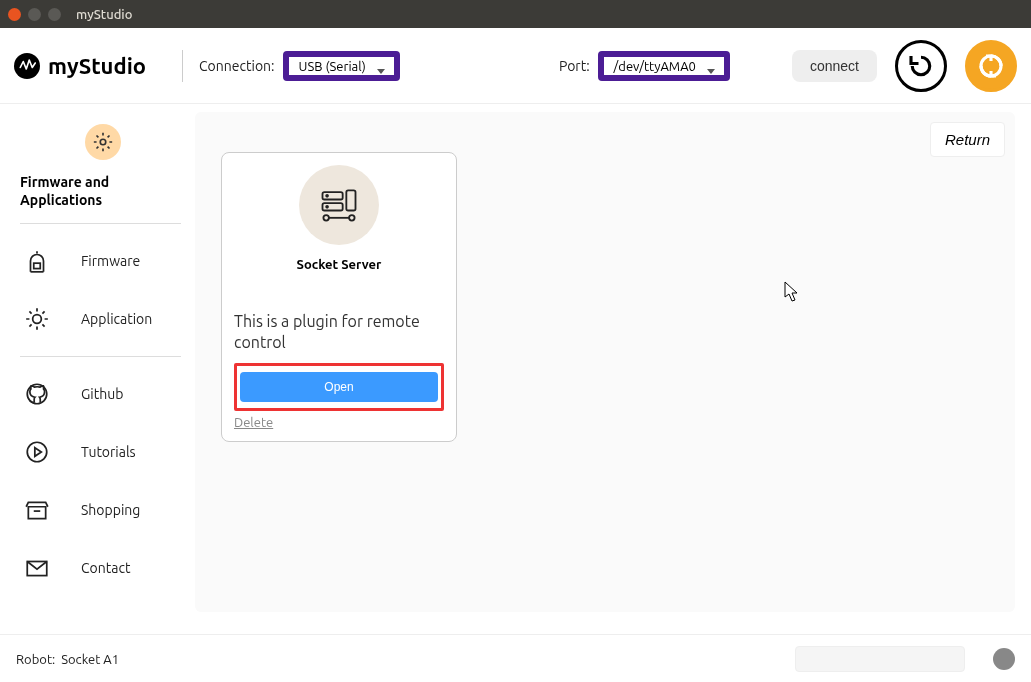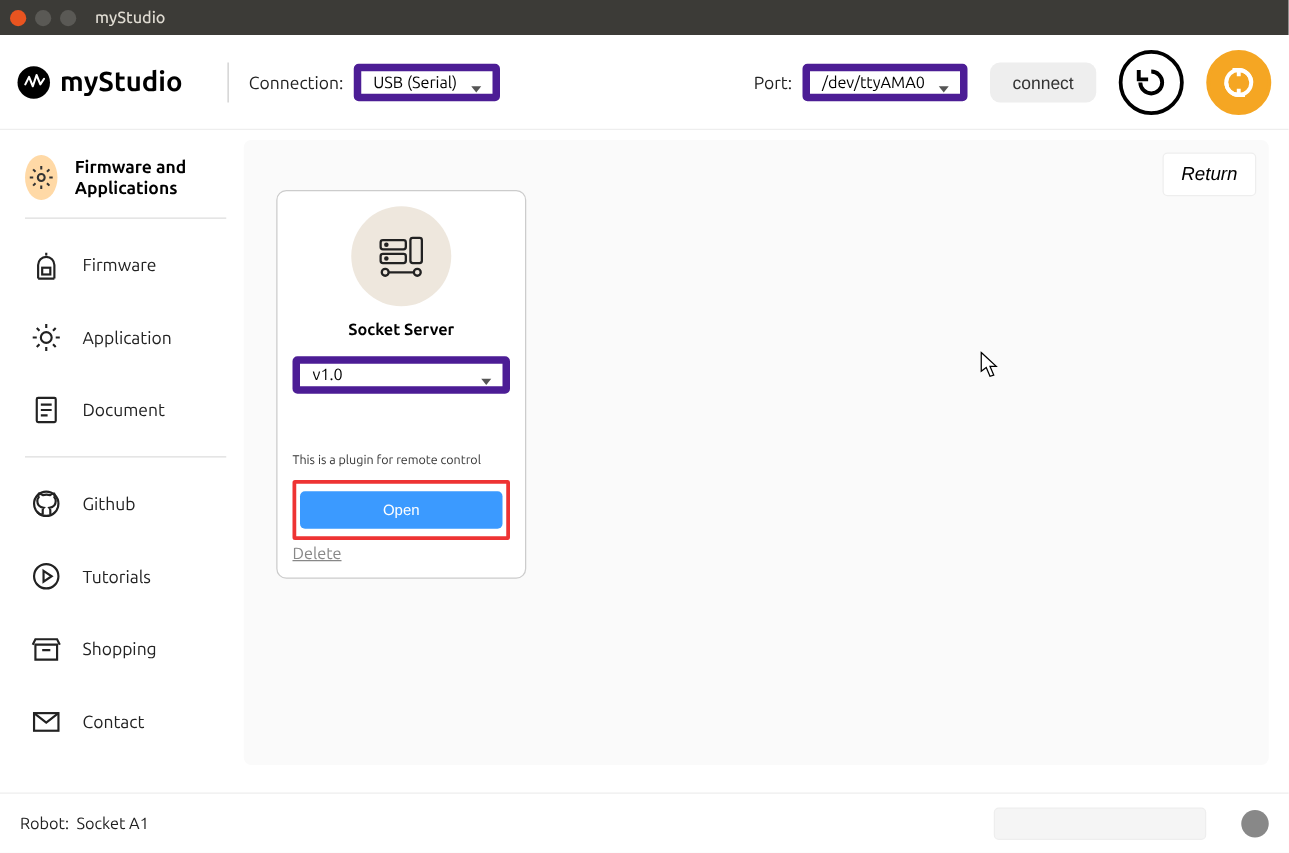--- a/index.html
+++ b/index.html
@@ -17,46 +17,46 @@
   .toolbar { height: 76px; background: #fff; border-bottom: 1px solid #eee; display: flex; align-items: center; padding: 0 14px; }
   .logo-wrap { display: flex; align-items: center; gap: 8px; margin-right: 20px; }
   .logo-circle { width: 26px; height: 26px; border-radius: 50%; background: #000; position: relative; display:flex; align-items:center; justify-content:center;}
   .logo-circle svg { display:block; }
   .logo-text { font-size: 22px; font-weight: 700; }
   .vdiv { width: 1px; height: 32px; background: #ccc; margin: 0 16px; }
   .lbl { font-size: 14px; color: #222; margin-right: 8px; }
   .sel { height: 30px; border: 6px solid #4c1d95; border-radius: 4px; background: #fff; padding: 0 28px 0 10px; font-size: 13px; position: relative; display: inline-flex; align-items: center; cursor: pointer; }
   .sel::after { content: ""; position: absolute; right: 9px; top: 12px; border-left: 4px solid transparent; border-right: 4px solid transparent; border-top: 5px solid #555; }
   .spacer { flex: 1; }
-  .pill-btn { height: 32px; padding: 0 18px; border-radius: 8px; background: #eee; color: #333; font-size: 14px; display: inline-flex; align-items: center; cursor: pointer; border: none; }
+  .pill-btn { height: 32px; padding: 0 18px; border-radius: 8px; background: #eee; color: #333; font-size: 14px; display: inline-flex; align-items: center; cursor: pointer; border: none; margin-left: 44px; }
   .iconbtn { width: 52px; height: 52px; border-radius: 50%; border: 3px solid #000; display:flex; align-items:center; justify-content:center; margin-left: 18px; background:#fff; cursor:pointer;}
   .iconbtn.orange { border-color: #f5a623; background: #f5a623; }
   .iconbtn svg { display:block; }
 
   
   .main { display: flex; height: 530px; }
   .sidebar { width: 195px; padding: 10px 10px 0 20px; }
   .side-sep { height: 1px; background: #ddd; margin: 8px 4px 8px 0; }
-  .side-item { display: flex; align-items: center; gap: 14px; padding: 14px 2px; cursor: pointer; }
+  .side-item { display: flex; align-items: center; gap: 29px; padding: 14px 2px; cursor: pointer; }
   .side-item .icon { width: 30px; height: 30px; display:flex; align-items:center; justify-content:center; }
   .side-item .icon svg { display:block; }
   .side-item .text { font-size: 14px; color: #222; }
-  .side-header { display:flex; align-items:center; gap:14px; padding: 10px 0 6px 0;}
+  .side-header { display:flex; align-items:center; gap:14px; padding: 10px 0 6px 0; flex-direction: column;}
   .side-header .chip { width:36px; height:36px; border-radius:50%; background:#ffd9a6; display:flex; align-items:center; justify-content:center;}
   .side-header .title { font-size:14px; font-weight:700; line-height:1.25; }
 
   .content { flex:1; padding: 8px 16px 0 0; position: relative; }
   .content-panel { background:#fafafa; border-radius:6px; height: 500px; position:relative; padding: 40px 20px; }
   .return-btn { position:absolute; top:10px; right:10px; background:#fff; border:1px solid #eee; border-radius:4px; padding:8px 14px; font-size:15px; cursor:pointer;font-style:italic;}
 
-  .card { width:200px; border:1px solid #ccc; border-radius:8px; background:#fff; padding:12px; margin-left: 6px;}
+  .card { width:236px; border:1px solid #ccc; border-radius:8px; background:#fff; padding:12px; margin-left: 6px;}
   .card-icon { width:80px; height:80px; border-radius:50%; background:#eee7dd; margin: 0 auto 12px auto; display:flex; align-items:center; justify-content:center;}
   .card-title { text-align:center; font-size:13px; font-weight:700; margin-bottom:14px;}
   .card .sel { width:100%; margin-bottom:6px; }
-  .card-desc { font-size:10px; color:#333; line-height:1.3; margin-bottom:10px;margin-top:40px;}
+  .card-desc { font-size:16px; color:#333; line-height:1.3; margin-bottom:10px;margin-top:40px;}
   .open-wrap { border:3px solid #e33; border-radius:2px; padding:6px 3px; margin-bottom:4px;}
   .open-btn { width:100%; height:30px; background:#3b9aff; color:#fff; border:none; border-radius:4px; font-size:12px; cursor:pointer;}
   .delete-link { text-align:left; font-size:13px; color:#888; text-decoration:underline; cursor:pointer; margin-top:2px;}
 
   
   .footer { height: 48px; border-top:1px solid #eee; display:flex; align-items:center; padding:0 16px; gap:20px;}
   .brand-footer { display:flex; align-items:center; gap:8px; }
   .brand-footer svg{display:block;}
   .brand-text { font-size:12px; line-height:1.1; }
   .brand-text .cn{ font-weight:700; font-size:13px;}
@@ -140,31 +140,20 @@
       <div class="text">Firmware</div>
     </div>
     <div class="side-item">
       <div class="icon">
           <svg width="26" height="26" viewBox="0 0 24 24" stroke="#222" stroke-width="1.6" fill="none">
             <circle cx="12" cy="12" r="4"></circle>
             <path d="M12 2v3M12 19v3M2 12h3M19 12h3M5 5l2 2M17 17l2 2M5 19l2-2M17 7l2-2"></path>
           </svg>
         </div>
       <div class="text">Application</div>
-    </div>
-    <div class="side-item">
-      <div class="icon">
-          <svg width="26" height="26" viewBox="0 0 24 24" stroke="#222" stroke-width="1.6" fill="none">
-            <rect x="5" y="3" width="14" height="18" rx="1"></rect>
-            <line x1="8" y1="8" x2="16" y2="8"></line>
-            <line x1="8" y1="12" x2="16" y2="12"></line>
-            <line x1="8" y1="16" x2="13" y2="16"></line>
-          </svg>
-        </div>
-      <div class="text">Document</div>
     </div>
     <div class="side-sep"></div>
     <div class="side-item">
       <div class="icon">
           <svg width="26" height="26" viewBox="0 0 24 24" stroke="#222" stroke-width="1.6" fill="none">
             <circle cx="12" cy="12" r="9"></circle>
             <path d="M9 20c-3 0-3-2-4-2m10 2v-3c0-1-.3-1.5-.7-2 2.3-.3 4.7-1.1 4.7-5 0-1.1-.4-2-1-2.7.1-.3.4-1.4-.1-2.8 0 0-.9-.3-3 1.1-.9-.2-1.8-.3-2.7-.3s-1.8.1-2.7.3c-2.1-1.4-3-1.1-3-1.1-.5 1.4-.2 2.5-.1 2.8-.6.7-1 1.6-1 2.7 0 3.9 2.4 4.7 4.7 5-.3.3-.6.8-.7 1.6V20"></path>
           </svg>
         </div>
       <div class="text">Github</div>
@@ -210,23 +199,20 @@
             <rect x="6" y="22" width="22" height="8" rx="2"></rect>
             <circle cx="11" cy="14" r="1" fill="#222"></circle>
             <circle cx="11" cy="26" r="1" fill="#222"></circle>
             <rect x="32" y="8" width="10" height="22" rx="2"></rect>
             <circle cx="10" cy="38" r="3"></circle>
             <circle cx="38" cy="38" r="3"></circle>
             <line x1="13" y1="38" x2="35" y2="38"></line>
           </svg>
         </div>
         <div class="card-title">Socket Server</div>
-        <div class="sel">
-            <span>v1.0</span>
-          </div>
         <div class="card-desc">This is a plugin for remote control</div>
         <div class="open-wrap">
           <button class="open-btn">Open</button>
         </div>
         <div class="delete-link">Delete</div>
       </div>
     </div>
   </div>
 </div>
 

